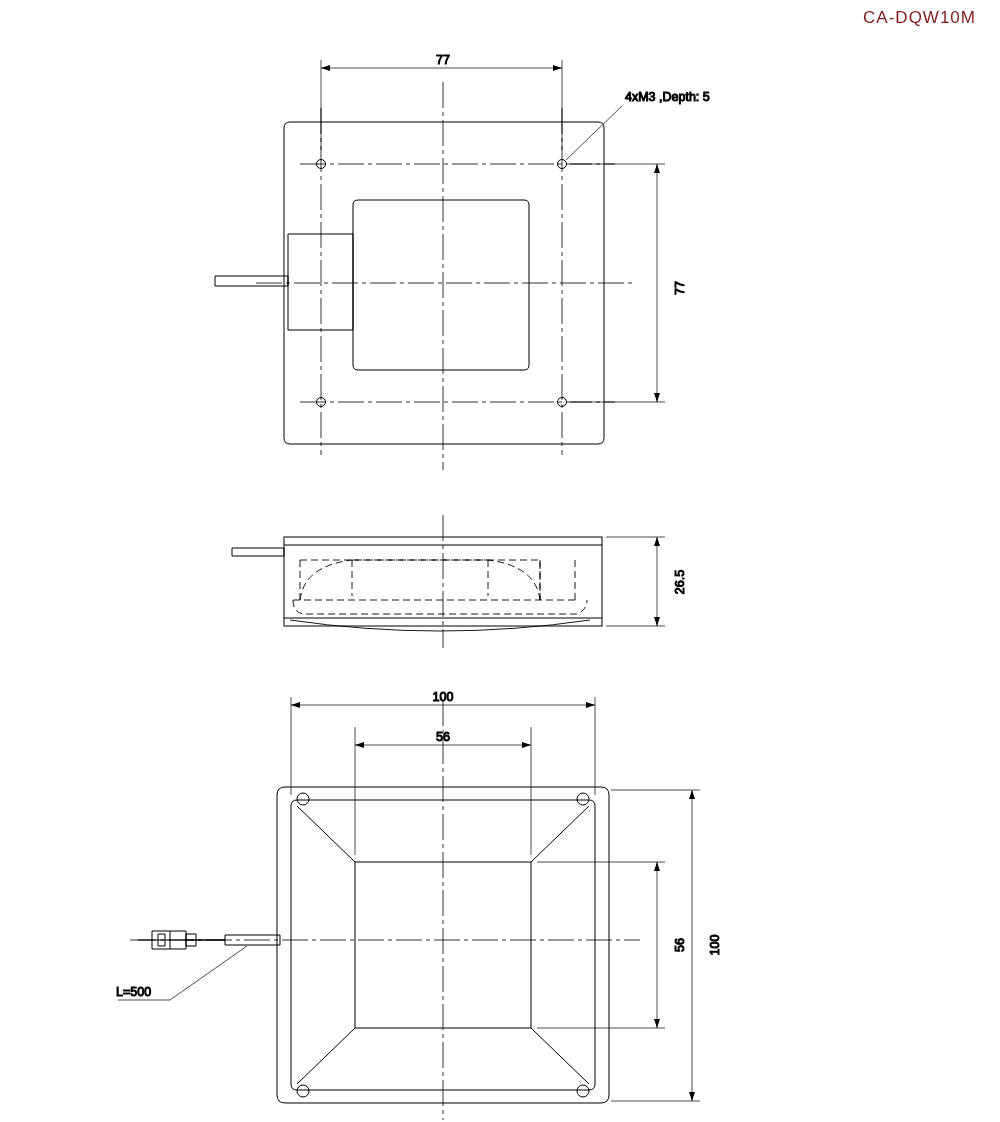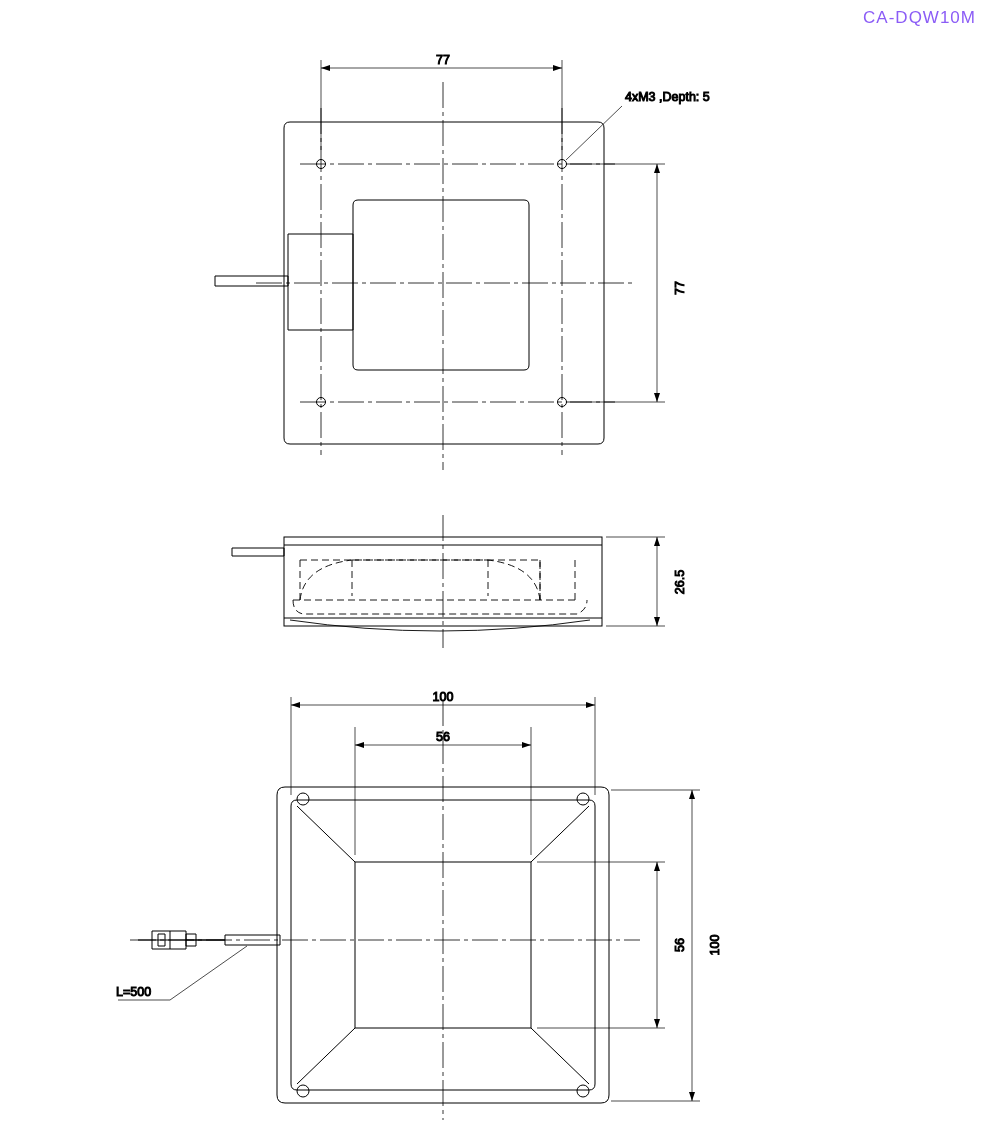--- a/index.html
+++ b/index.html
@@ -1,18 +1,18 @@
 <!DOCTYPE html>
 <html><head>
 <meta charset="utf-8">
 <style>
   html,body{margin:0;padding:0;background:#ffffff;}
   body{width:1000px;height:1122px;position:relative;font-family:"Liberation Sans", sans-serif;color:#000;}
   #sheet{position:absolute;left:0;top:0;width:1000px;height:1122px;overflow:hidden;}
-  .title{position:absolute;right:24px;top:8px;font-size:17px;letter-spacing:1px;color:#8b5cf6;}
+  .title{position:absolute;right:24px;top:8px;font-size:17px;letter-spacing:1px;color:#7f1d1d;}
   svg{position:absolute;left:0;top:0;}
   text{font-family:"Liberation Sans", sans-serif;fill:#000;}
   .dim{font-size:12.5px;}
   .note{font-size:12.5px;}
 </style>
 </head>
 <body>
 
 <div id="sheet">
 

